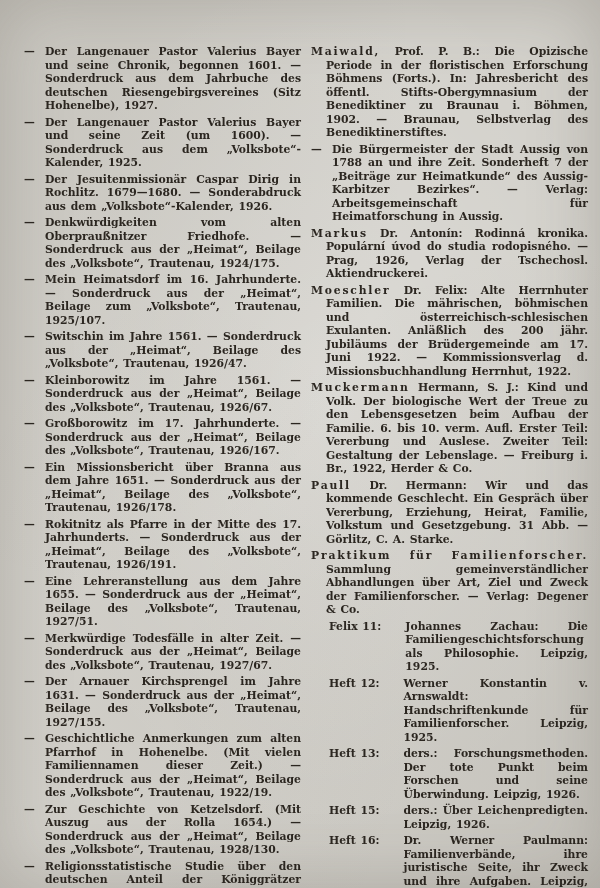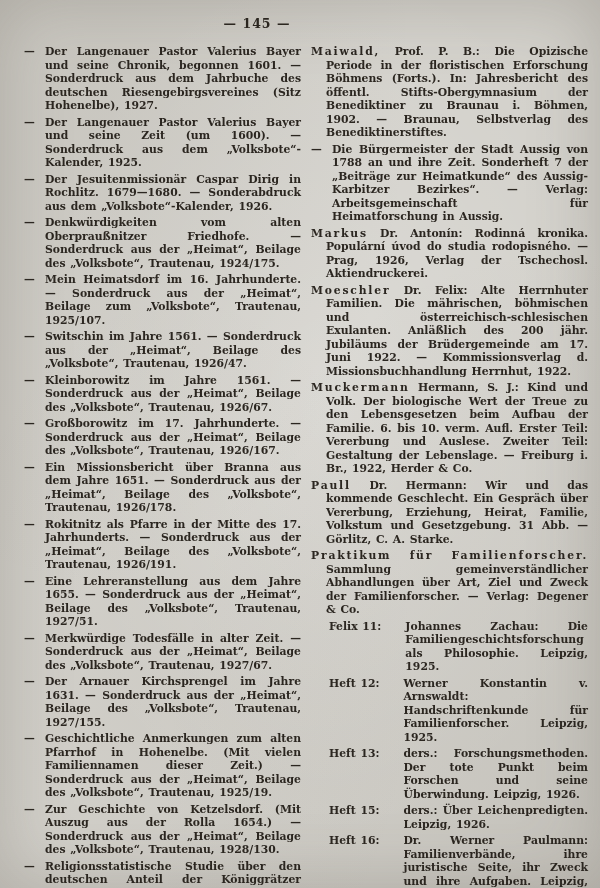--- a/index.html
+++ b/index.html
@@ -37,37 +37,36 @@
   .entry.author{padding-left:15px;text-indent:-15px;}
   .author-name{letter-spacing:1.8px;}
   .entry.heft{display:flex;margin-left:18px;text-indent:0;}
   .heft-label{flex:0 0 50px;white-space:nowrap;}
   .heft-text{flex:1;margin-left:24px;text-align:justify;}
 </style>
 </head>
 <body>
 
 <div class="page">
-  <div class="page-number">— 145 —</div>
   <div class="columns">
     <div class="col" id="col-left">
         <div class="entry dash"><span class="dash-marker">—</span><span>Der Langenauer Pastor Valerius Bayer und seine Chronik, begonnen 1601. — Sonderdruck aus dem Jahrbuche des deutschen Riesengebirgsvereines (Sitz Hohenelbe), 1927.</span></div>
         <div class="entry dash"><span class="dash-marker">—</span><span>Der Langenauer Pastor Valerius Bayer und seine Zeit (um 1600). — Sonderdruck aus dem „Volksbote“-Kalender, 1925.</span></div>
         <div class="entry dash"><span class="dash-marker">—</span><span>Der Jesuitenmissionär Caspar Dirig in Rochlitz. 1679—1680. — Sonderabdruck aus dem „Volksbote“-Kalender, 1926.</span></div>
         <div class="entry dash"><span class="dash-marker">—</span><span>Denkwürdigkeiten vom alten Oberpraußnitzer Friedhofe. — Sonderdruck aus der „Heimat“, Beilage des „Volksbote“, Trautenau, 1924/175.</span></div>
         <div class="entry dash"><span class="dash-marker">—</span><span>Mein Heimatsdorf im 16. Jahrhunderte. — Sonderdruck aus der „Heimat“, Beilage zum „Volksbote“, Trautenau, 1925/107.</span></div>
         <div class="entry dash"><span class="dash-marker">—</span><span>Switschin im Jahre 1561. — Sonderdruck aus der „Heimat“, Beilage des „Volksbote“, Trautenau, 1926/47.</span></div>
         <div class="entry dash"><span class="dash-marker">—</span><span>Kleinborowitz im Jahre 1561. — Sonderdruck aus der „Heimat“, Beilage des „Volksbote“, Trautenau, 1926/67.</span></div>
         <div class="entry dash"><span class="dash-marker">—</span><span>Großborowitz im 17. Jahrhunderte. — Sonderdruck aus der „Heimat“, Beilage des „Volksbote“, Trautenau, 1926/167.</span></div>
         <div class="entry dash"><span class="dash-marker">—</span><span>Ein Missionsbericht über Branna aus dem Jahre 1651. — Sonderdruck aus der „Heimat“, Beilage des „Volksbote“, Trautenau, 1926/178.</span></div>
         <div class="entry dash"><span class="dash-marker">—</span><span>Rokitnitz als Pfarre in der Mitte des 17. Jahrhunderts. — Sonderdruck aus der „Heimat“, Beilage des „Volksbote“, Trautenau, 1926/191.</span></div>
         <div class="entry dash"><span class="dash-marker">—</span><span>Eine Lehreranstellung aus dem Jahre 1655. — Sonderdruck aus der „Heimat“, Beilage des „Volksbote“, Trautenau, 1927/51.</span></div>
         <div class="entry dash"><span class="dash-marker">—</span><span>Merkwürdige Todesfälle in alter Zeit. — Sonderdruck aus der „Heimat“, Beilage des „Volksbote“, Trautenau, 1927/67.</span></div>
         <div class="entry dash"><span class="dash-marker">—</span><span>Der Arnauer Kirchsprengel im Jahre 1631. — Sonderdruck aus der „Heimat“, Beilage des „Volksbote“, Trautenau, 1927/155.</span></div>
-        <div class="entry dash"><span class="dash-marker">—</span><span>Geschichtliche Anmerkungen zum alten Pfarrhof in Hohenelbe. (Mit vielen Familiennamen dieser Zeit.) — Sonderdruck aus der „Heimat“, Beilage des „Volksbote“, Trautenau, 1925/19.</span></div>
+        <div class="entry dash"><span class="dash-marker">—</span><span>Geschichtliche Anmerkungen zum alten Pfarrhof in Hohenelbe. (Mit vielen Familiennamen dieser Zeit.) — Sonderdruck aus der „Heimat“, Beilage des „Volksbote“, Trautenau, 1922/19.</span></div>
         <div class="entry dash"><span class="dash-marker">—</span><span>Zur Geschichte von Ketzelsdorf. (Mit Auszug aus der Rolla 1654.) — Sonderdruck aus der „Heimat“, Beilage des „Volksbote“, Trautenau, 1928/130.</span></div>
         <div class="entry dash"><span class="dash-marker">—</span><span>Religionsstatistische Studie über den deutschen Anteil der Königgrätzer Diözese. — Sonderdruck aus der „Heimat“, Beilage des „Volksbote“, Trautenau, 1928/163 ff.</span></div>
       </div>
     <div class="col" id="col-right">
         <div class="entry author"><span class="author-name">Maiwald,</span><span> Prof. P. B.: Die Opizische Periode in der floristischen Erforschung Böhmens (Forts.). In: Jahresbericht des öffentl. Stifts-Obergymnasium der Benediktiner zu Braunau i. Böhmen, 1902. — Braunau, Selbstverlag des Benediktinerstiftes.</span></div>
         <div class="entry dash"><span class="dash-marker">—</span><span>Die Bürgermeister der Stadt Aussig von 1788 an und ihre Zeit. Sonderheft 7 der „Beiträge zur Heimatkunde“ des Aussig-Karbitzer Bezirkes“. — Verlag: Arbeitsgemeinschaft für Heimatforschung in Aussig.</span></div>
         <div class="entry author"><span class="author-name">Markus</span><span> Dr. Antonín: Rodinná kronika. Populární úvod do studia rodopisného. — Prag, 1926, Verlag der Tschechosl. Aktiendruckerei.</span></div>
         <div class="entry author"><span class="author-name">Moeschler</span><span> Dr. Felix: Alte Herrnhuter Familien. Die mährischen, böhmischen und österreichisch-schlesischen Exulanten. Anläßlich des 200 jähr. Jubiläums der Brüdergemeinde am 17. Juni 1922. — Kommissionsverlag d. Missionsbuchhandlung Herrnhut, 1922.</span></div>
         <div class="entry author"><span class="author-name">Muckermann</span><span> Hermann, S. J.: Kind und Volk. Der biologische Wert der Treue zu den Lebensgesetzen beim Aufbau der Familie. 6. bis 10. verm. Aufl. Erster Teil: Vererbung und Auslese. Zweiter Teil: Gestaltung der Lebenslage. — Freiburg i. Br., 1922, Herder &amp; Co.</span></div>
         <div class="entry author"><span class="author-name">Paull</span><span> Dr. Hermann: Wir und das kommende Geschlecht. Ein Gespräch über Vererbung, Erziehung, Heirat, Familie, Volkstum und Gesetzgebung. 31 Abb. — Görlitz, C. A. Starke.</span></div>

